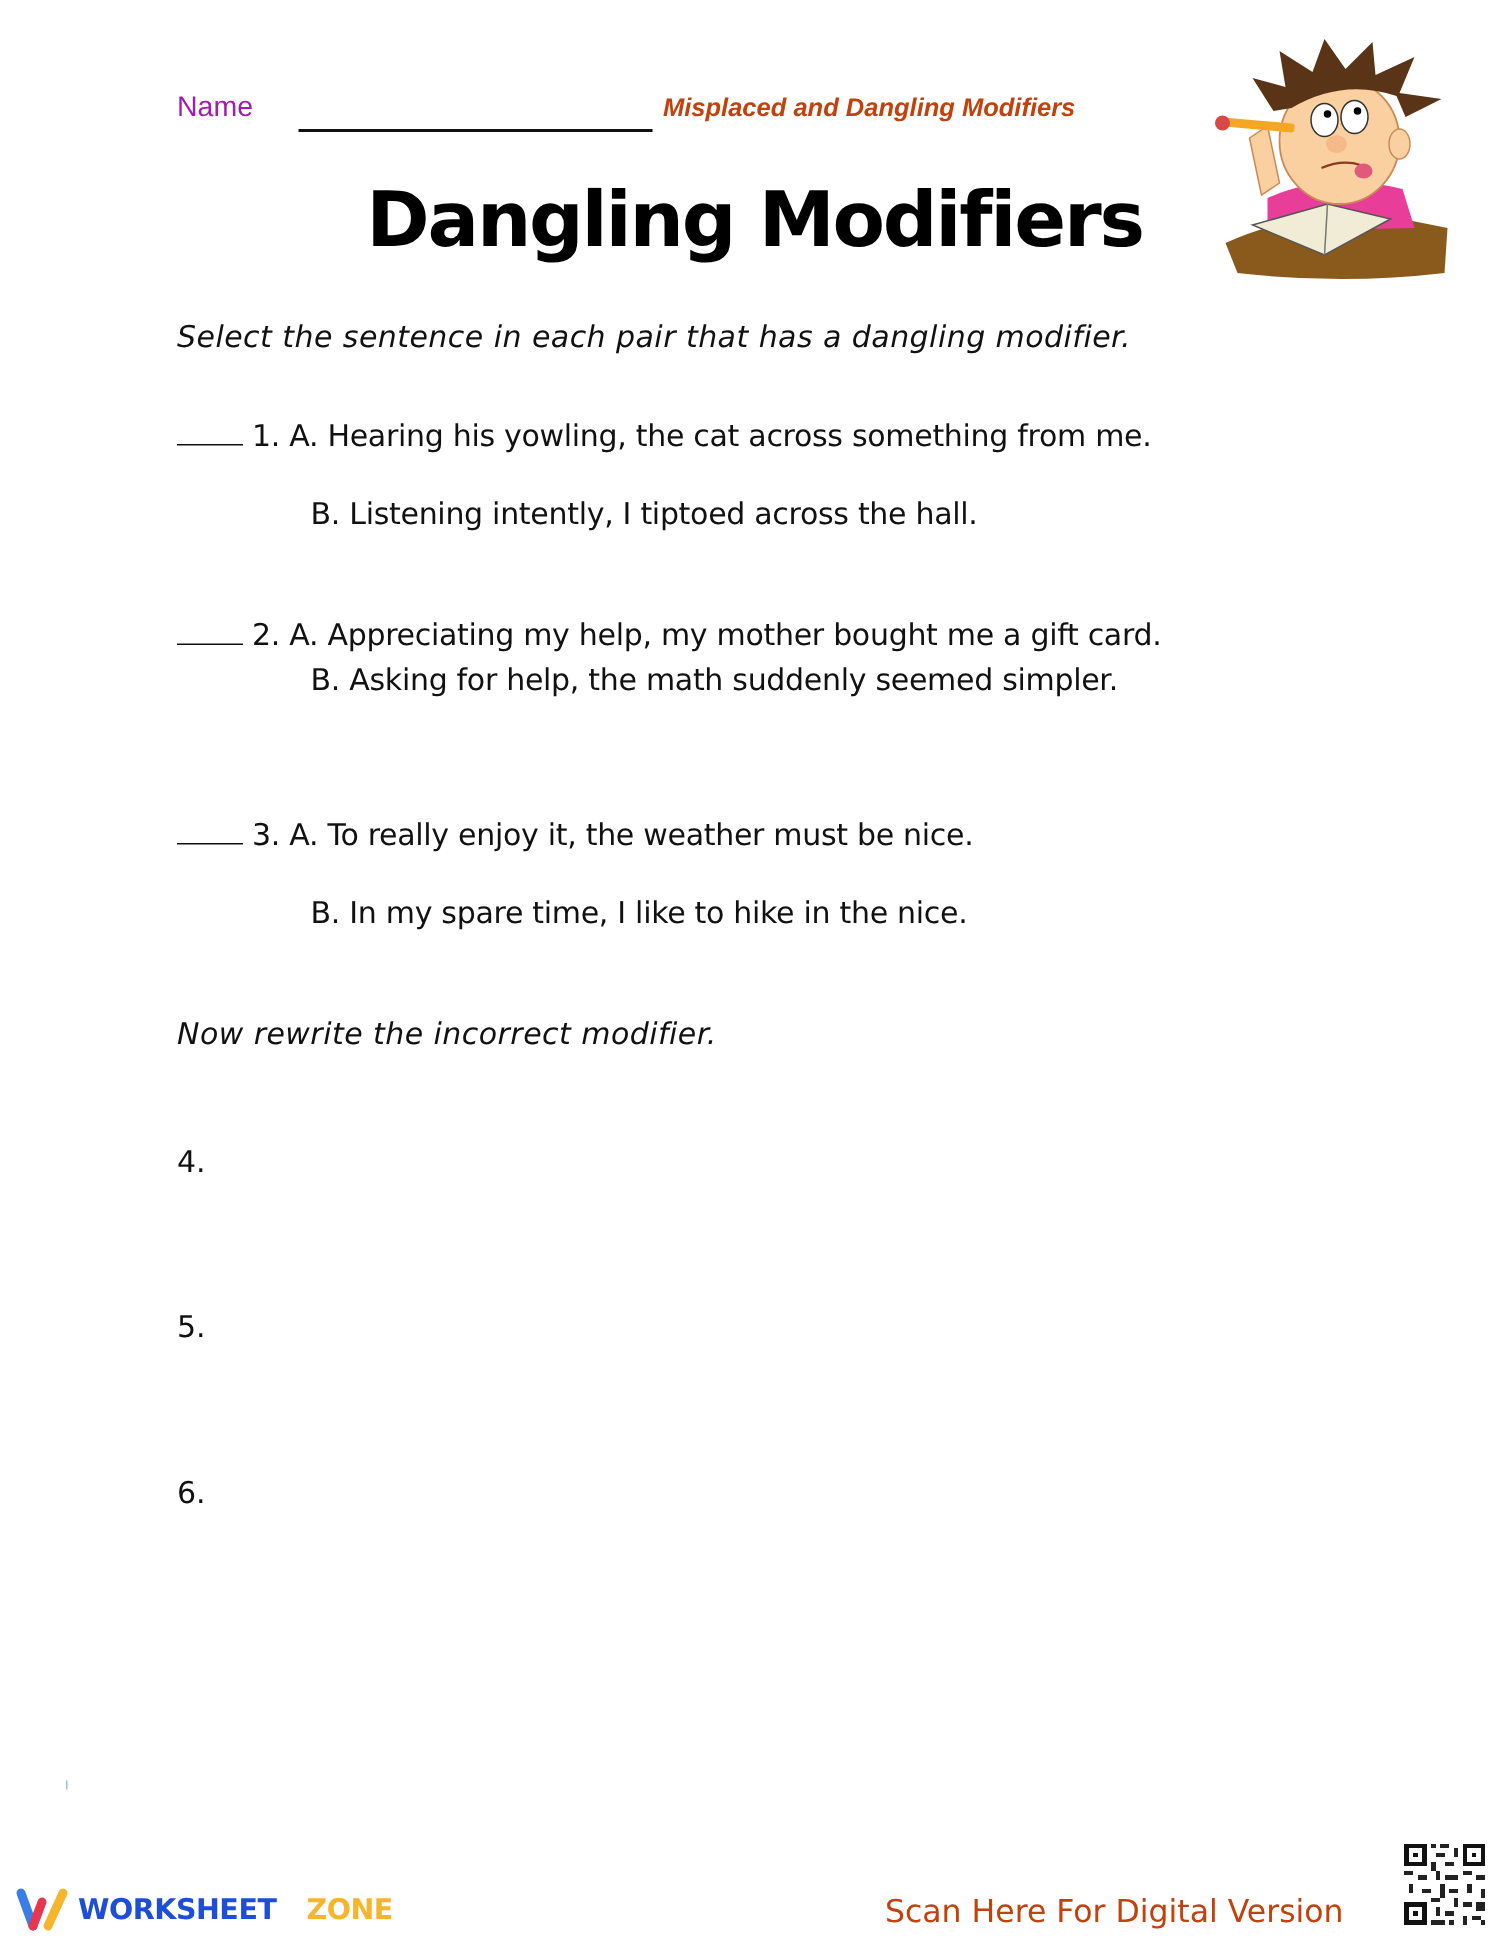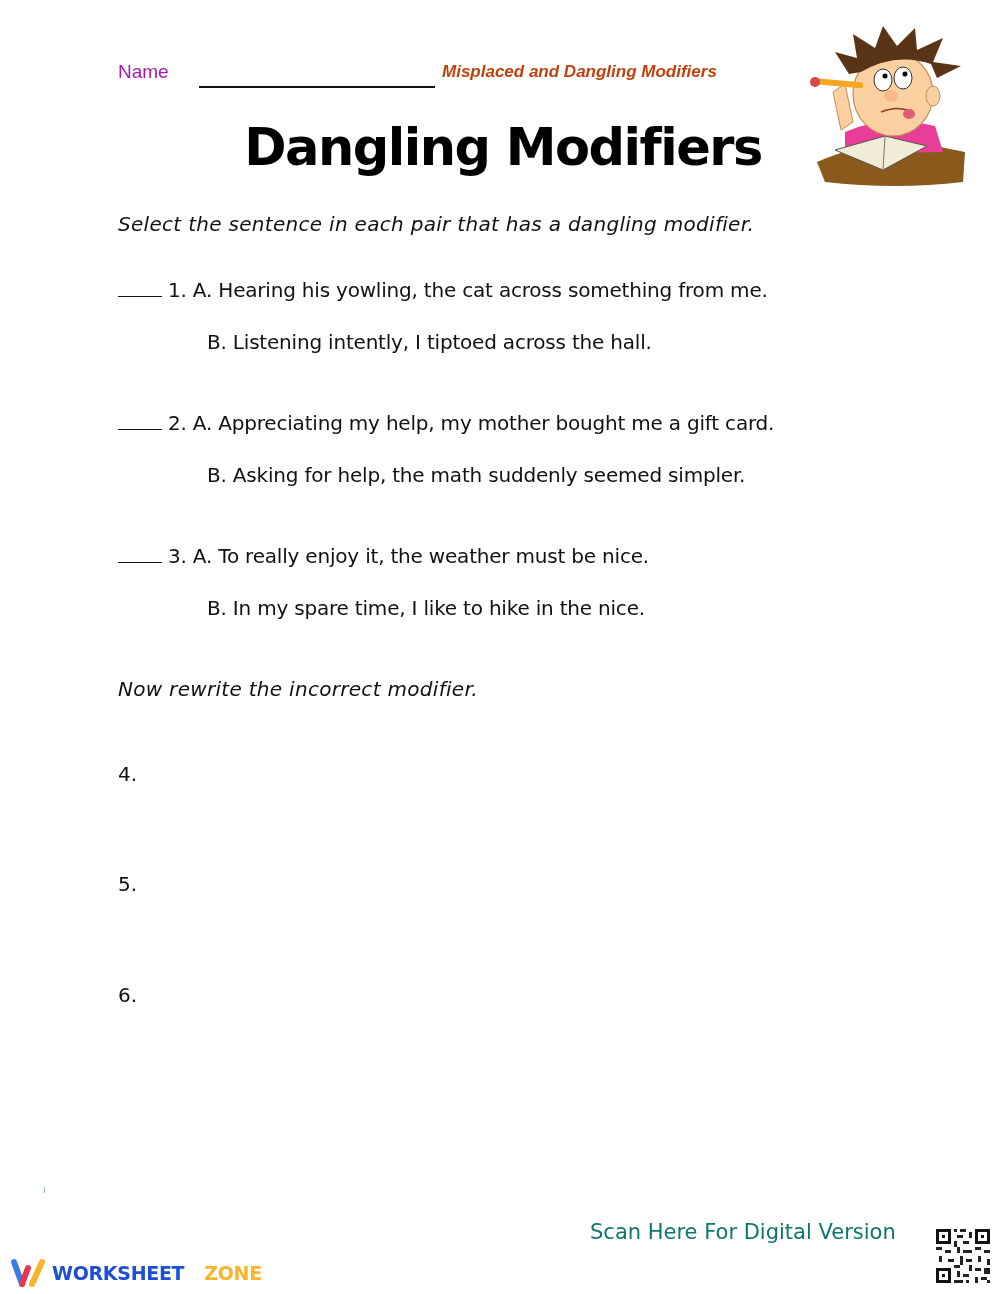--- a/index.html
+++ b/index.html
@@ -15,21 +15,21 @@
   .instr { left:118px; font-size:20px; letter-spacing:0.3px; white-space:nowrap;font-style:italic; }
   .q-line { left:118px; font-size:20px; white-space:nowrap; letter-spacing:-0.2px; }
   .q-blank { display:inline-block; width:44px; border-bottom:1.5px solid #111; margin-right:6px; height:18px; vertical-align:baseline; }
   .q-b { left:193px; font-size:20px; white-space:nowrap; letter-spacing:-0.2px;margin-left:14px; }
   .num { left:118px; font-size:20px; }
   .mascot { left:805px; top:22px; width:165px; height:165px; }
   .logo { left:10px; top:1258px; display:flex; align-items:center; }
   .logo-text { font-family:"DejaVu Sans", sans-serif; font-weight:bold; font-size:19px; margin-left:6px; letter-spacing:-0.3px; }
   .logo-w { color:#1d4ed8; }
   .logo-z { color:#f7b52e; margin-left:20px; }
-  .scan { left:590px; top:1220px; font-family:"DejaVu Sans", sans-serif; font-size:21px; color:#0f766e; white-space:nowrap; }
+  .scan { left:590px; top:1262px; font-family:"DejaVu Sans", sans-serif; font-size:21px; color:#c2410c; white-space:nowrap; }
   .qr { left:933px; top:1226px; width:60px; height:60px; background:#fff; }
   .tick { left:44px; top:1187px; width:1px; height:6px; background:#9bbde0; }
 </style>
 </head>
 <body>
 
 <div class="abs name-label">Name</div>
 <div class="abs name-line"></div>
 <div class="abs subtitle">Misplaced and Dangling Modifiers</div>
 
@@ -70,21 +70,21 @@
 <div class="abs instr" style="top:212px;">Select the sentence in each pair that has a dangling modifier.</div>
 
 <div class="abs q-line" style="top:278px;">
   <span class="q-blank"></span><span>1.</span> <span>A. Hearing his yowling, the cat across something from me.</span>
 </div>
 <div class="abs q-b" style="top:330px;">B. Listening intently, I tiptoed across the hall.</div>
 
 <div class="abs q-line" style="top:411px;">
   <span class="q-blank"></span><span>2.</span> <span>A. Appreciating my help, my mother bought me a gift card.</span>
 </div>
-<div class="abs q-b" style="top:463px;">B. Asking for help, the math suddenly seemed simpler.</div>
+<div class="abs q-b" style="top:441px;">B. Asking for help, the math suddenly seemed simpler.</div>
 
 <div class="abs q-line" style="top:544px;">
   <span class="q-blank"></span><span>3.</span> <span>A. To really enjoy it, the weather must be nice.</span>
 </div>
 <div class="abs q-b" style="top:596px;">B. In my spare time, I like to hike in the nice.</div>
 
 <div class="abs instr" style="top:677px;">Now rewrite the incorrect modifier.</div>
 <div class="abs num" style="top:762px;">4.</div>
 <div class="abs num" style="top:872px;">5.</div>
 <div class="abs num" style="top:983px;">6.</div>

